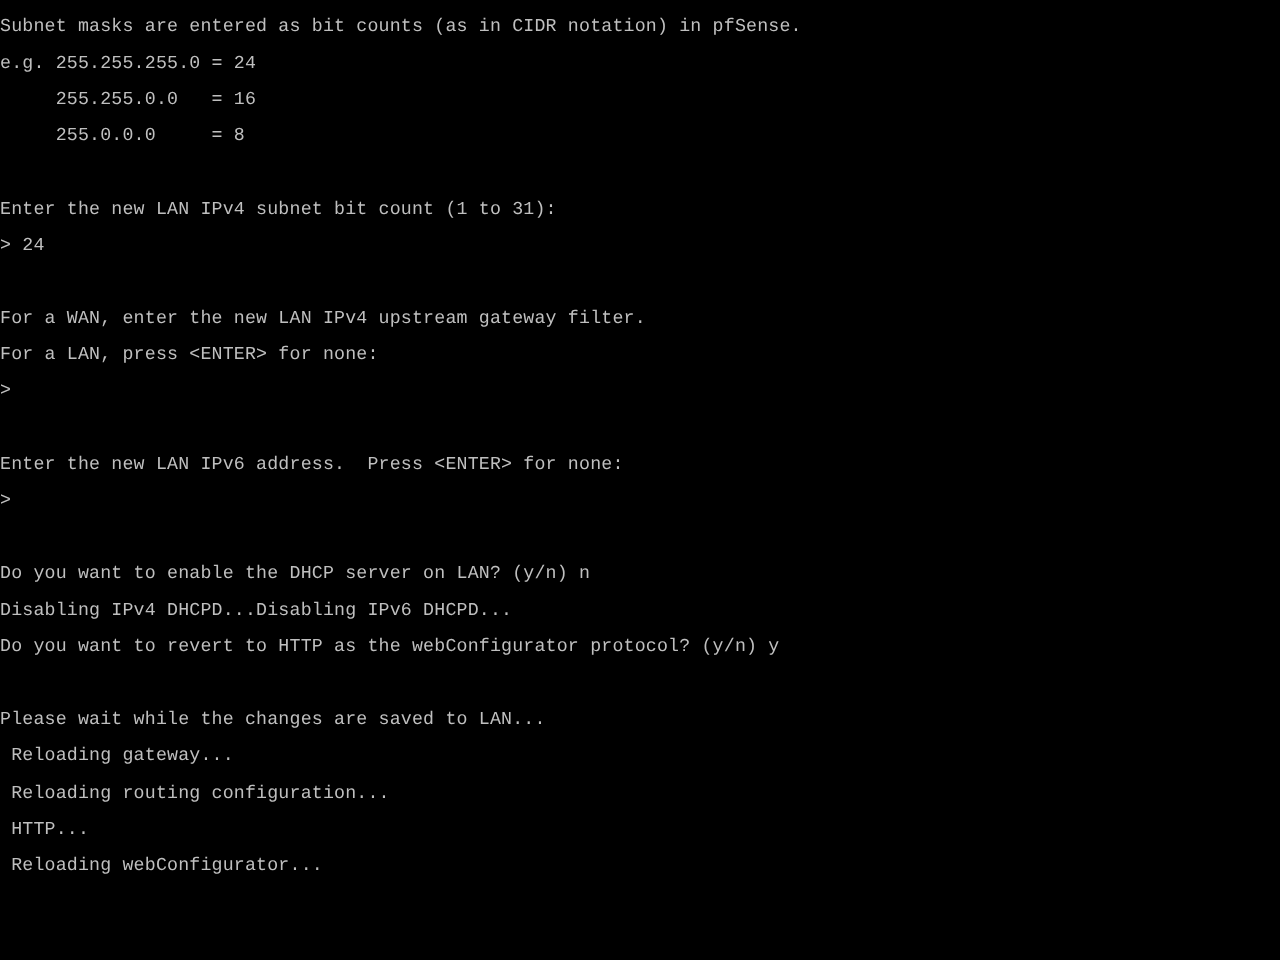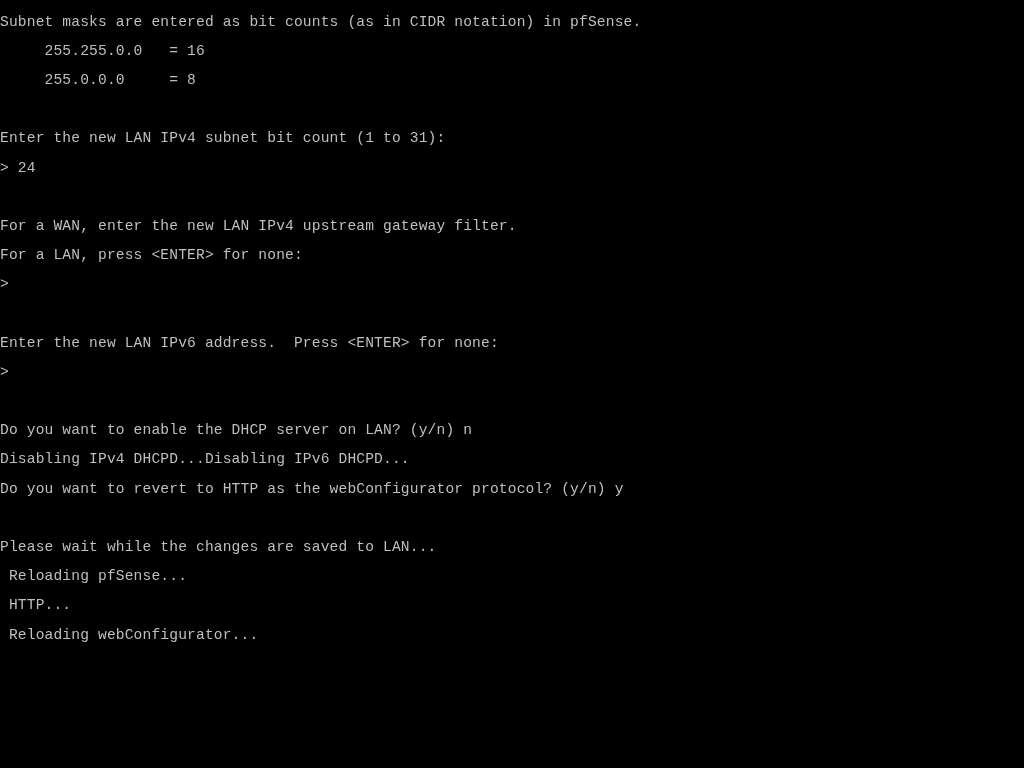--- a/index.html
+++ b/index.html
@@ -19,39 +19,41 @@
     white-space: pre;
     padding: 0;
   }
   .line { display:block; height:14.6px; }
 </style>
 </head>
 <body>
 
 <div class="screen">
 <span class="line">Subnet masks are entered as bit counts (as in CIDR notation) in pfSense.</span>
+<span class="line">e.g. 255.255.255.0 = 24</span>
 <span class="line">     255.255.0.0   = 16</span>
 <span class="line">     255.0.0.0     = 8</span>
 <span class="line"> </span>
 <span class="line">Enter the new LAN IPv4 subnet bit count (1 to 31):</span>
 <span class="line">&gt; 24</span>
 <span class="line"> </span>
 <span class="line">For a WAN, enter the new LAN IPv4 upstream gateway filter.</span>
 <span class="line">For a LAN, press &lt;ENTER&gt; for none:</span>
 <span class="line">&gt;</span>
 <span class="line"> </span>
 <span class="line">Enter the new LAN IPv6 address.  Press &lt;ENTER&gt; for none:</span>
 <span class="line">&gt;</span>
 <span class="line"> </span>
 <span class="line">Do you want to enable the DHCP server on LAN? (y/n) n</span>
 <span class="line">Disabling IPv4 DHCPD...Disabling IPv6 DHCPD...</span>
 <span class="line">Do you want to revert to HTTP as the webConfigurator protocol? (y/n) y</span>
 <span class="line"> </span>
 <span class="line">Please wait while the changes are saved to LAN...</span>
-<span class="line"> Reloading pfSense...</span>
+<span class="line"> Reloading gateway...</span>
+<span class="line"> Reloading routing configuration...</span>
 <span class="line"> HTTP...</span>
 <span class="line"> Reloading webConfigurator...</span>
 <span class="line"> </span>
 
 
 
 
 
 
 

